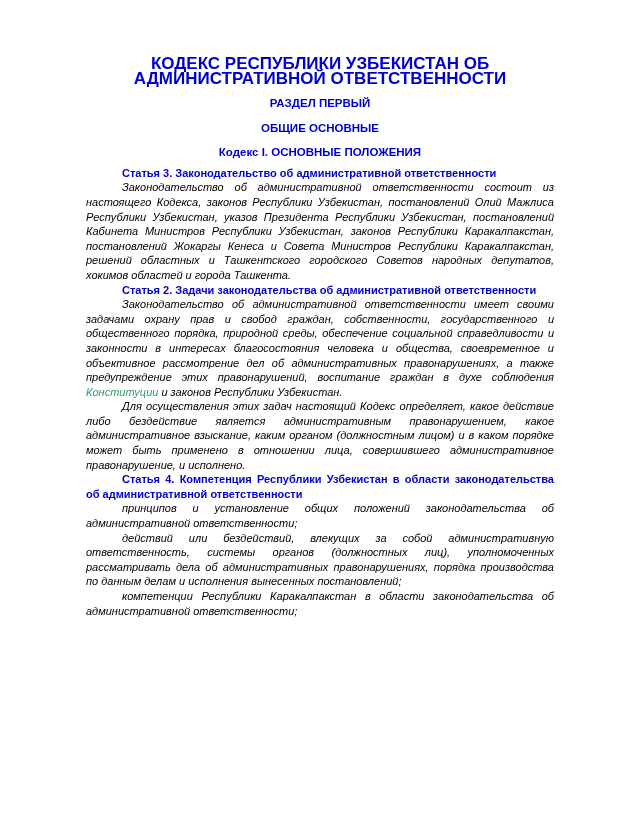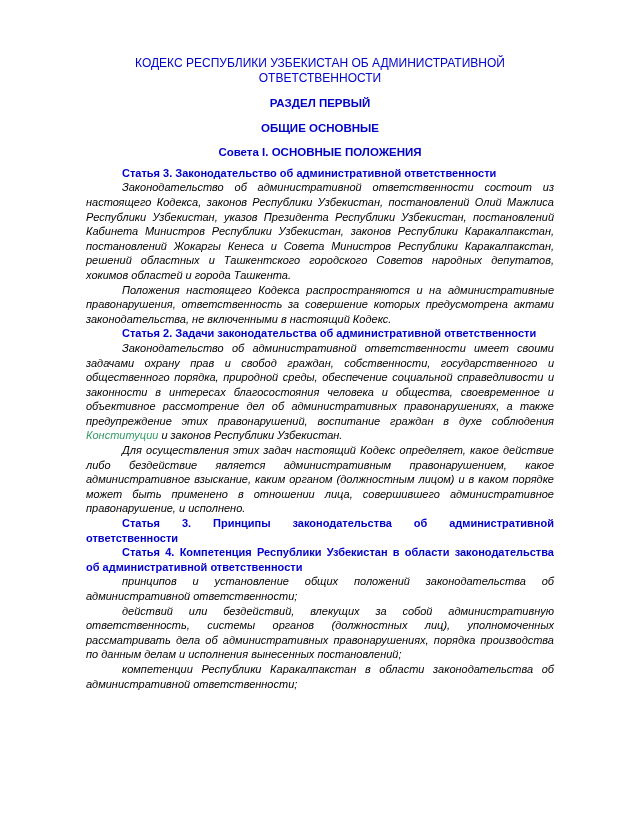--- a/index.html
+++ b/index.html
@@ -16,23 +16,23 @@
     background: #ffffff;
     font-family: "Liberation Sans", "DejaVu Sans", sans-serif;
     font-size: 11px;
     line-height: 14.6px;
     color: #000000;
     overflow: hidden;
   }
   .doc-title {
     margin: 0 0 6px 0;
     text-align: center;
-    font-size: 12px;
+    font-size: 17px;
     line-height: 15px;
-    font-weight: normal;
+    font-weight: bold;
     color: #0000cc;
   }
   .center-heading {
     margin: 10px;
     text-align: center;
     font-size: 11.5px;
     line-height: 14.6px;
     font-weight: bold;
     color: #0000cc;
   }
@@ -62,35 +62,33 @@
 <body>
 
 <div class="page">
 
   <h1 class="doc-title">КОДЕКС РЕСПУБЛИКИ УЗБЕКИСТАН ОБ АДМИНИСТРАТИВНОЙ ОТВЕТСТВЕННОСТИ</h1>
 
   <h2 class="center-heading">РАЗДЕЛ ПЕРВЫЙ</h2>
 
   <h2 class="center-heading">ОБЩИЕ ОСНОВНЫЕ</h2>
 
-  <h2 class="center-heading chapter-heading">Совета I. ОСНОВНЫЕ ПОЛОЖЕНИЯ</h2>
+  <h2 class="center-heading chapter-heading">Кодекс I. ОСНОВНЫЕ ПОЛОЖЕНИЯ</h2>
 
   <p class="article-heading">Статья 3. Законодательство об административной ответственности</p>
 
   <p class="body-par">Законодательство об административной ответственности состоит из настоящего Кодекса, законов Республики Узбекистан, постановлений Олий Мажлиса Республики Узбекистан, указов Президента Республики Узбекистан, постановлений Кабинета Министров Республики Узбекистан, законов Республики Каракалпакстан, постановлений Жокаргы Кенеса и Совета Министров Республики Каракалпакстан, решений областных и Ташкентского городского Советов народных депутатов, хокимов областей и города Ташкента.</p>
 
-  <p class="body-par">Положения настоящего Кодекса распространяются и на административные правонарушения, ответственность за совершение которых предусмотрена актами законодательства, не включенными в настоящий Кодекс.</p>
 
   <p class="article-heading">Статья 2. Задачи законодательства об административной ответственности</p>
 
   <p class="body-par"><span>Законодательство об административной ответственности имеет своими задачами охрану прав и свобод граждан, собственности, государственного и общественного порядка, природной среды, обеспечение социальной справедливости и законности в интересах благосостояния человека и общества, своевременное и объективное рассмотрение дел об административных правонарушениях, а также предупреждение этих правонарушений, воспитание граждан в духе соблюдения </span><a class="link">Конституции</a><span> и законов Республики Узбекистан.</span></p>
 
   <p class="body-par">Для осуществления этих задач настоящий Кодекс определяет, какое действие либо бездействие является административным правонарушением, какое административное взыскание, каким органом (должностным лицом) и в каком порядке может быть применено в отношении лица, совершившего административное правонарушение, и исполнено.</p>
 
-  <p class="article-heading">Статья 3. Принципы законодательства об административной ответственности</p>
 
 
   <p class="article-heading">Статья 4. Компетенция Республики Узбекистан в области законодательства об административной ответственности</p>
 
 
   <p class="body-par">принципов и установление общих положений законодательства об административной ответственности;</p>
 
   <p class="body-par">действий или бездействий, влекущих за собой административную ответственность, системы органов (должностных лиц), уполномоченных рассматривать дела об административных правонарушениях, порядка производства по данным делам и исполнения вынесенных постановлений;</p>
 
   <p class="body-par">компетенции Республики Каракалпакстан в области законодательства об административной ответственности;</p>

